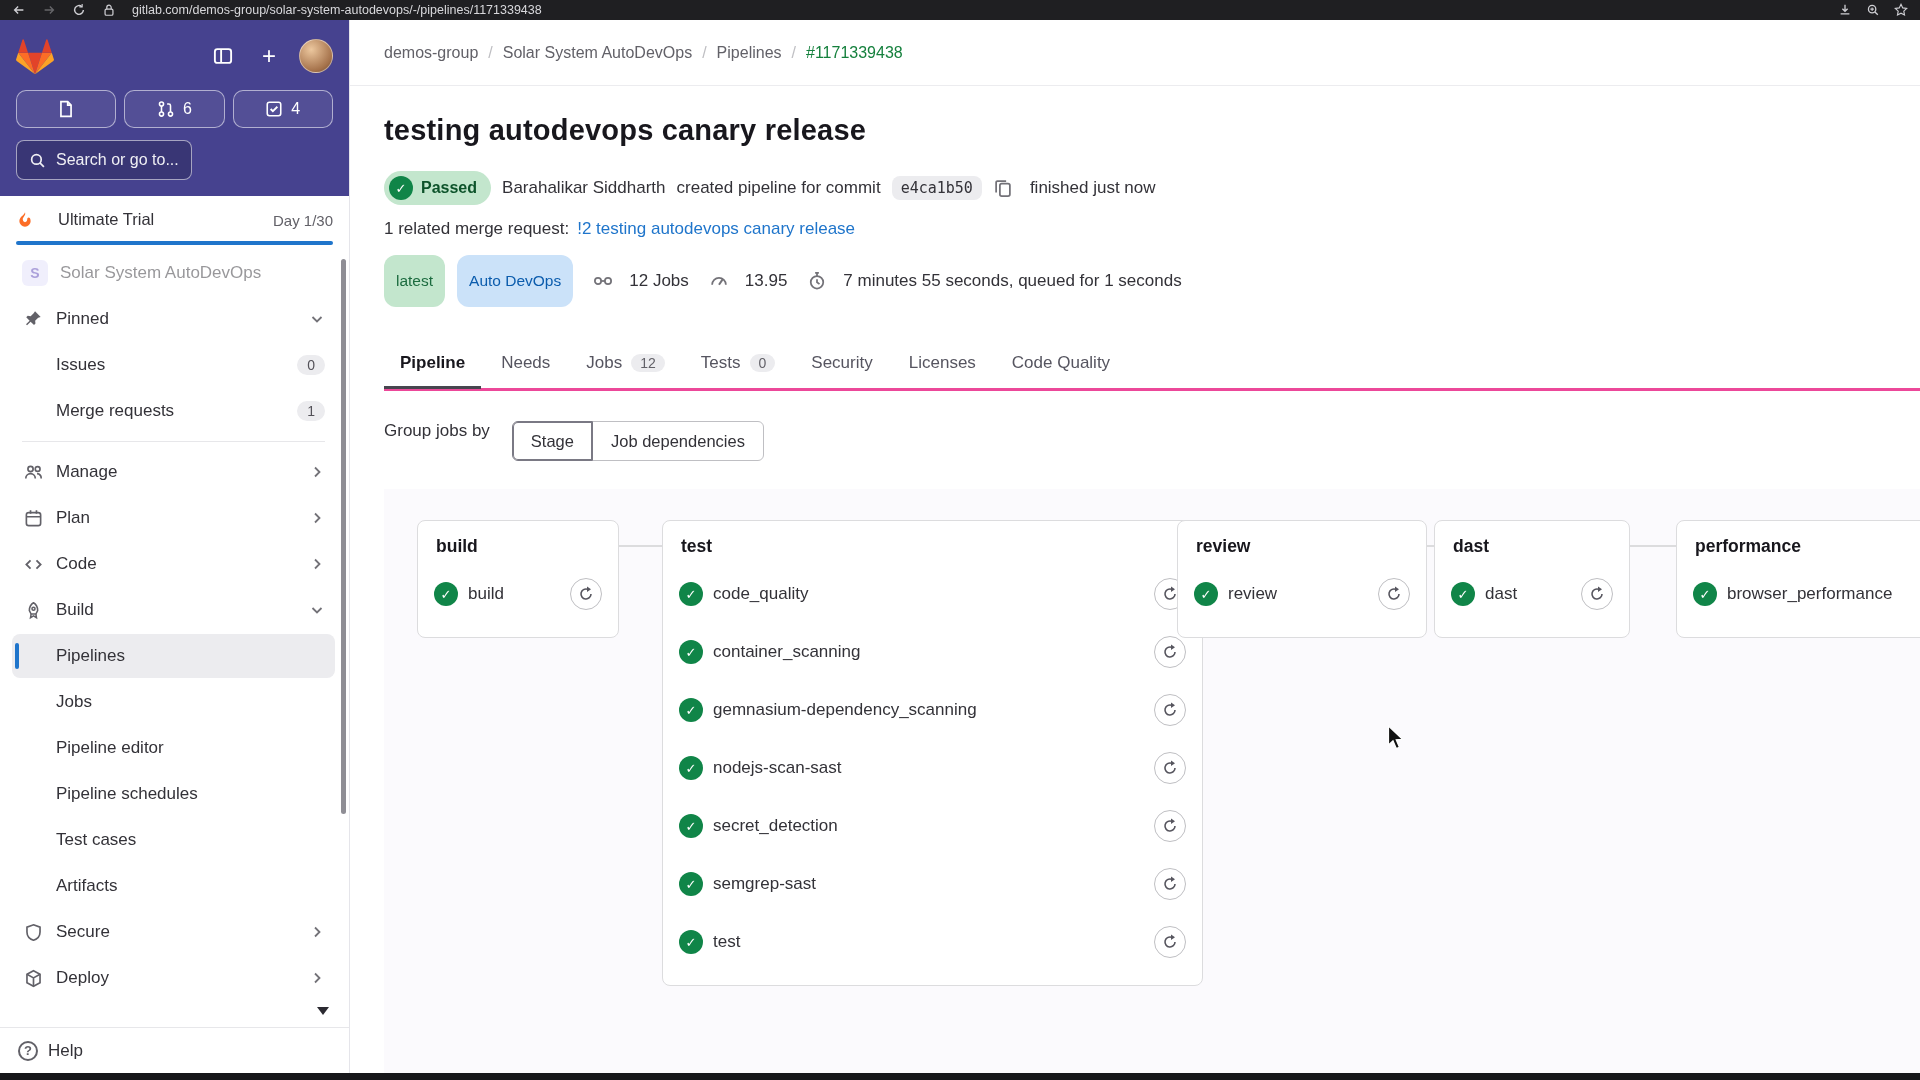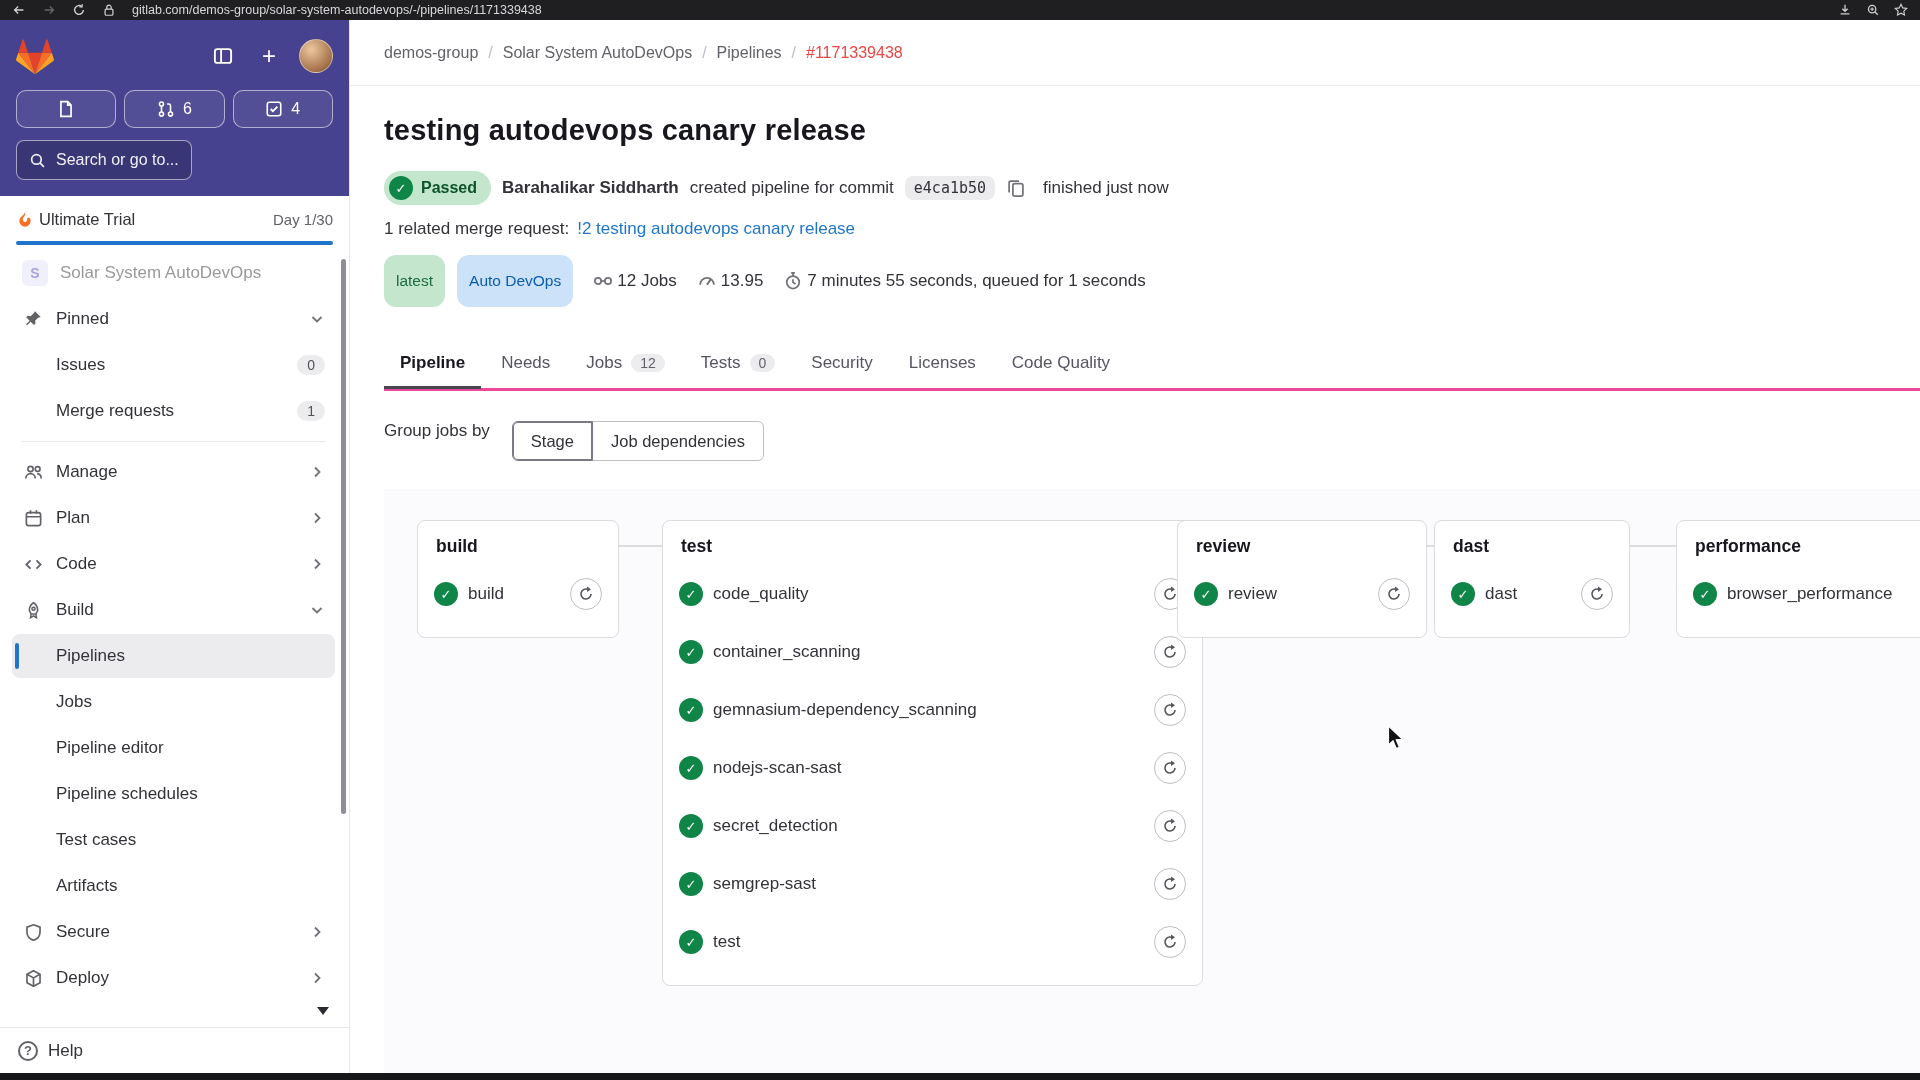--- a/index.html
+++ b/index.html
@@ -28,21 +28,21 @@
   .icon-btn{width:32px;height:32px;display:flex;align-items:center;justify-content:center;border-radius:8px;color:#fff;cursor:pointer}
   .plus-glyph{font-size:24px;line-height:1;color:#fff}
   .avatar{width:34px;height:34px;border-radius:50%;background:radial-gradient(circle at 35% 30%,#ecc79e,#a4714a 70%,#60422b);border:1px solid rgba(255,255,255,.45);cursor:pointer}
   .sb-pills{display:flex;gap:8px;margin-top:10px}
   .sb-pill{flex:1;height:38px;border-radius:10px;border:1px solid rgba(255,255,255,.55);background:rgba(255,255,255,.07);color:#fff;display:flex;align-items:center;justify-content:center;gap:8px;font-size:16px;cursor:pointer}
   .sb-pill .p-ico{width:18px;height:18px}
   .sb-search{margin-top:12px;height:40px;border-radius:8px;border:1px solid rgba(255,255,255,.55);background:rgba(0,0,0,.18);color:rgba(255,255,255,.92);display:flex;align-items:center;gap:10px;padding:0 12px;font-size:16px;cursor:pointer}
   .sb-search .p-ico{width:17px;height:17px}
 
   .sb-trial{padding:14px 16px 0;background:#fff}
-  .trial-row{display:flex;align-items:center;gap:5px;font-size:16.5px;color:#333238}
+  .trial-row{display:flex;align-items:flex-end;gap:24px;font-size:16.5px;color:#333238}
   .trial-day{margin-left:auto;color:#626168;font-size:15px}
   .trial-bar{height:4px;background:#1f75cb;border-radius:2px;margin-top:12px}
 
   .sb-nav{flex:1;overflow:hidden;padding:10px 10px 0 8px;position:relative}
   .nav-item{height:44px;margin:2px 4px;border-radius:8px;display:flex;align-items:center;gap:12px;padding:0 10px;font-size:17px;color:#333238;position:relative;cursor:pointer}
   .nav-ico{width:22px;height:22px;color:#626168;display:flex;align-items:center;justify-content:center;flex:none}
   .nav-item.sub{padding-left:44px}
   .nav-label{white-space:nowrap;overflow:hidden;text-overflow:ellipsis}
   .nav-badge{margin-left:auto;background:#ececef;color:#535158;border-radius:12px;padding:2px 10px;font-size:14px}
   .nav-end{margin-left:auto;width:16px;height:16px;color:#737278;flex:none}
@@ -54,42 +54,42 @@
   .sb-scroll-thumb{position:absolute;right:3px;top:14px;width:5px;height:555px;border-radius:3px;background:#8f8e95;cursor:pointer}
   .sb-scroll-down{position:absolute;right:20px;bottom:12px;width:0;height:0;border-left:6px solid transparent;border-right:6px solid transparent;border-top:8px solid #2b2a31;cursor:pointer}
 
   .sb-help{height:46px;border-top:1px solid #e7e7ea;display:flex;align-items:center;gap:10px;padding:0 18px;font-size:17px;color:#333238;cursor:pointer}
   .help-q{width:20px;height:20px;border-radius:50%;border:2px solid #626168;color:#626168;font-size:13px;font-weight:700;display:flex;align-items:center;justify-content:center}
 
   
   .main{flex:1;min-width:0;display:flex;flex-direction:column;overflow:hidden}
   .breadcrumb-bar{height:66px;flex:none;display:flex;align-items:center;gap:10px;padding:0 24px 0 34px;border-bottom:1px solid #ececef;font-size:16px;color:#626168}
   .crumb{cursor:pointer;white-space:nowrap}
-  .crumb.last{color:#ef4444}
+  .crumb.last{color:#15803d}
   .crumb-sep{color:#bfbfc3}
   .content{flex:1;overflow:hidden;padding:0 0 0 34px;position:relative}
 
   .page-title{font-size:29px;font-weight:700;color:#18171d;margin-top:28px;letter-spacing:.2px}
 
   .status-row{margin-top:24px;display:flex;align-items:center;gap:11px;font-size:17px;flex-wrap:nowrap}
   .passed-pill{height:34px;display:inline-flex;align-items:center;gap:8px;background:#c3e6cd;color:#0d532a;border-radius:17px;padding:0 14px 0 5px;font-size:16px;font-weight:600}
   .check-circle{width:24px;height:24px;border-radius:50%;background:#108548;color:#fff;font-size:13px;font-weight:700;display:flex;align-items:center;justify-content:center;flex:none}
-  .author{font-weight:700;color:#333238;cursor:pointer}
+  .author{font-weight:400;color:#333238;cursor:pointer}
   .commit-sha{font-family:"DejaVu Sans Mono",monospace;font-size:15px;background:#ececef;color:#333238;padding:3px 9px;border-radius:8px;cursor:pointer}
   .copy-btn{width:20px;height:20px;color:#737278;cursor:pointer}
   .finished-text{margin-left:6px}
 
   .related-row{margin-top:14px;font-size:17px;display:flex;gap:8px;align-items:center}
   .link{color:#1f75cb;cursor:pointer}
 
   .badges-row{margin-top:16px;display:flex;align-items:center;gap:12px;font-size:17px}
   .pill-badge{border-radius:12px;padding:17px 12px;font-size:15.5px;font-weight:500}
   .pill-latest{background:#c3e6cd;color:#1c6b3f}
   .pill-ado{background:#cbe2f9;color:#0b5cad}
-  .meta{display:flex;align-items:center;gap:4px;margin-left:8px;color:#333238}
+  .meta{display:flex;align-items:center;gap:16px;margin-left:8px;color:#333238}
   .meta .m-ico{width:20px;height:20px;color:#737278}
 
   .tabs{margin-top:34px;display:flex;gap:4px;border-bottom:3px solid #ec4899}
   .tab{padding:12px 16px 13px;font-size:17px;color:#565560;display:flex;align-items:center;gap:9px;cursor:pointer;border-bottom:3px solid transparent;margin-bottom:-1px}
   .tab.active{color:#18171d;font-weight:600;border-bottom-color:#47454f}
   .tab-badge{background:#ececef;border-radius:11px;padding:1px 9px;font-size:14px;color:#626168;font-weight:400}
 
   .group-row{margin-top:30px;display:flex;align-items:flex-start;gap:22px;font-size:17px;color:#333238}
   .seg{display:inline-flex}
   .seg-btn{height:40px;padding:0 18px;background:#fff;border:1px solid #bfbfc3;font-size:16.5px;color:#333238;display:flex;align-items:center;cursor:pointer}

